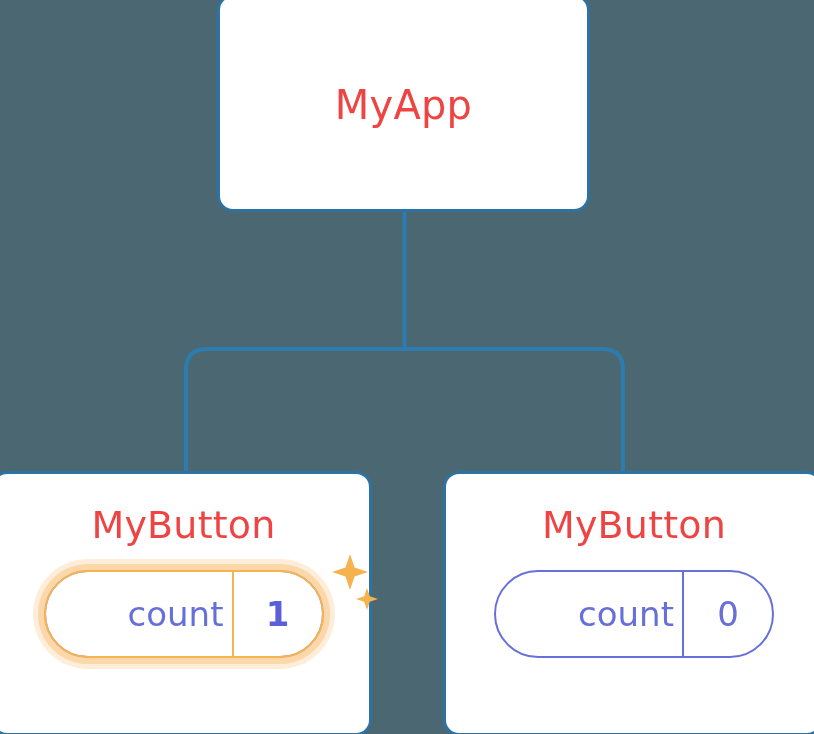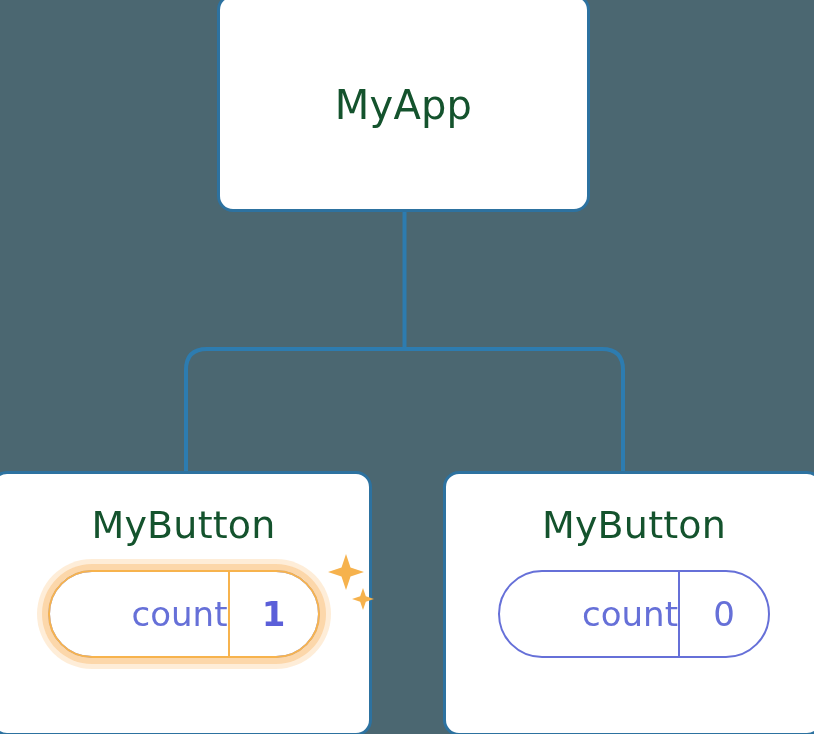--- a/index.html
+++ b/index.html
@@ -55,21 +55,21 @@
     padding-top: 32px;
   }
   .node-child-right {
     left: 443px;
     top: 471px;
     width: 380px;
     height: 265px;
     padding-top: 32px;
   }
   .node-title {
-    color: #14532d;
+    color: #ef4444;
     font-size: 38px;
     font-weight: 400;
     letter-spacing: 0.2px;
     line-height: 1;
     white-space: nowrap;
   }
   .node-root .node-title {
     font-size: 40px;
     margin-top: 4px;
   }
@@ -106,21 +106,21 @@
   .state-pill .pill-val {
     display: flex;
     align-items: center;
     justify-content: center;
     color: #6670d8;
     font-size: 34px;
     line-height: 1;
   }
   .state-pill .pill-key {
     width: 178px;
-    padding-right: 0;
+    padding-right: 8px;
     justify-content: flex-end;
   }
   .state-pill .pill-divider {
     width: 2px;
     background: #6670d8;
     flex: none;
   }
   .state-pill .pill-val {
     width: 88px;
   }

